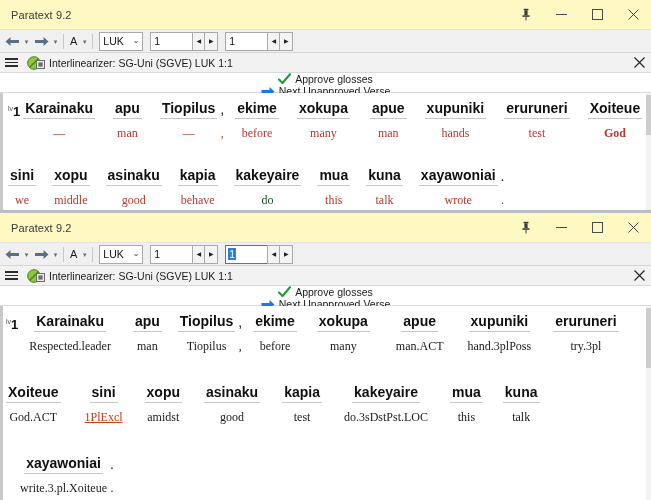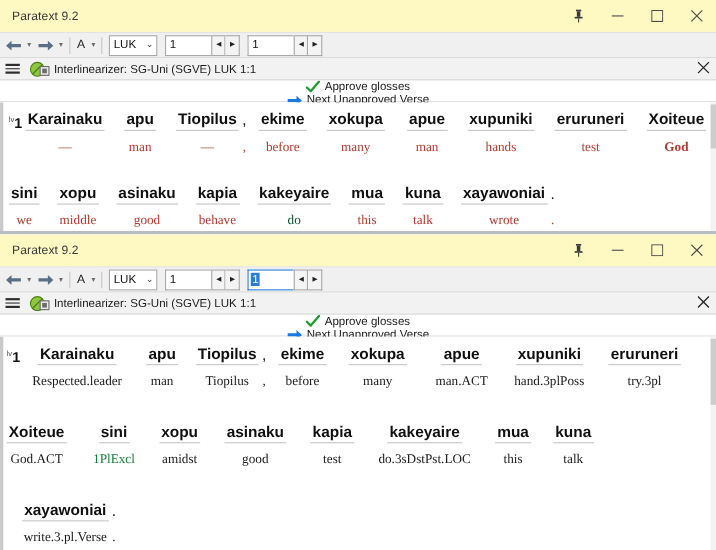--- a/index.html
+++ b/index.html
@@ -527,21 +527,21 @@
               <div class="gloss blk" style="color: rgb(26, 26, 26);">try.3pl</div>
             </div>
           </div>
           <div class="line" style="margin-top: 26px;">
             <div class="wordcol" style="margin-left: 0px;">
               <div class="surface">Xoiteue</div>
               <div class="gloss blk" style="color: rgb(26, 26, 26);">God.ACT</div>
             </div>
             <div class="wordcol" style="margin-left: 24px;">
               <div class="surface">sini</div>
-              <div class="gloss blk" style="color: #15803d;">1PlExcl</div>
+              <div class="gloss blk" style="color: #c2410c; text-decoration: underline;">1PlExcl</div>
             </div>
             <div class="wordcol" style="margin-left: 22px;">
               <div class="surface">xopu</div>
               <div class="gloss blk" style="color: rgb(26, 26, 26);">amidst</div>
             </div>
             <div class="wordcol" style="margin-left: 22px;">
               <div class="surface">asinaku</div>
               <div class="gloss blk" style="color: rgb(26, 26, 26);">good</div>
             </div>
             <div class="wordcol" style="margin-left: 22px;">
@@ -557,21 +557,21 @@
               <div class="gloss blk" style="color: rgb(26, 26, 26);">this</div>
             </div>
             <div class="wordcol" style="margin-left: 20px;">
               <div class="surface">kuna</div>
               <div class="gloss blk" style="color: rgb(26, 26, 26);">talk</div>
             </div>
           </div>
           <div class="line" style="margin-top: 26px;">
             <div class="wordcol" style="margin-left: 14px;">
               <div class="surface">xayawoniai</div>
-              <div class="gloss blk" style="color: rgb(26, 26, 26);">write.3.pl.Verse</div>
+              <div class="gloss blk" style="color: rgb(26, 26, 26);">write.3.pl.Xoiteue</div>
             </div>
             <div class="punctcol" style="margin-left: 2px; margin-right: 2px;">
               <div class="punct">.</div>
               <div class="punct-g blk" style="color: rgb(26, 26, 26);">.</div>
             </div>
           </div>
         </div>
       <div class="vscroll">
           <i style="top:2px;height:60px;"></i>
         </div>

